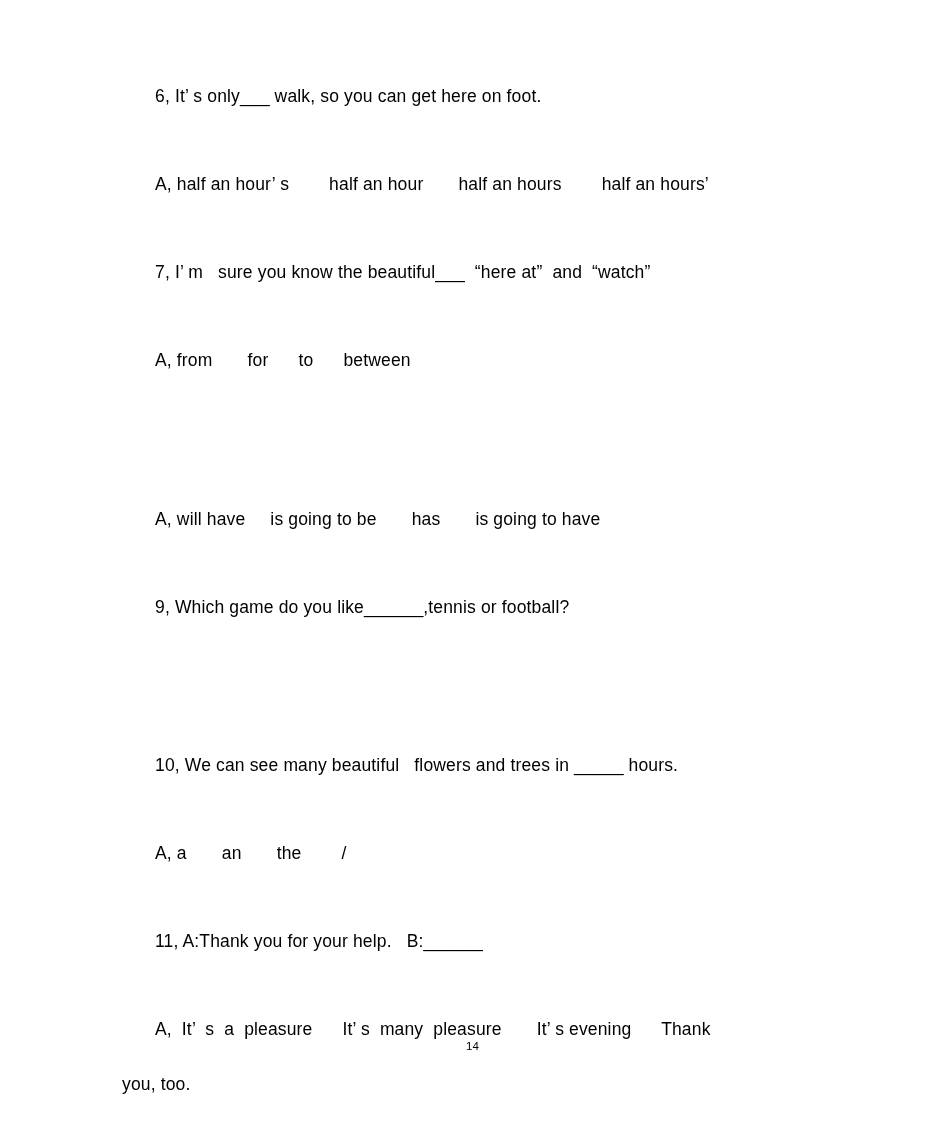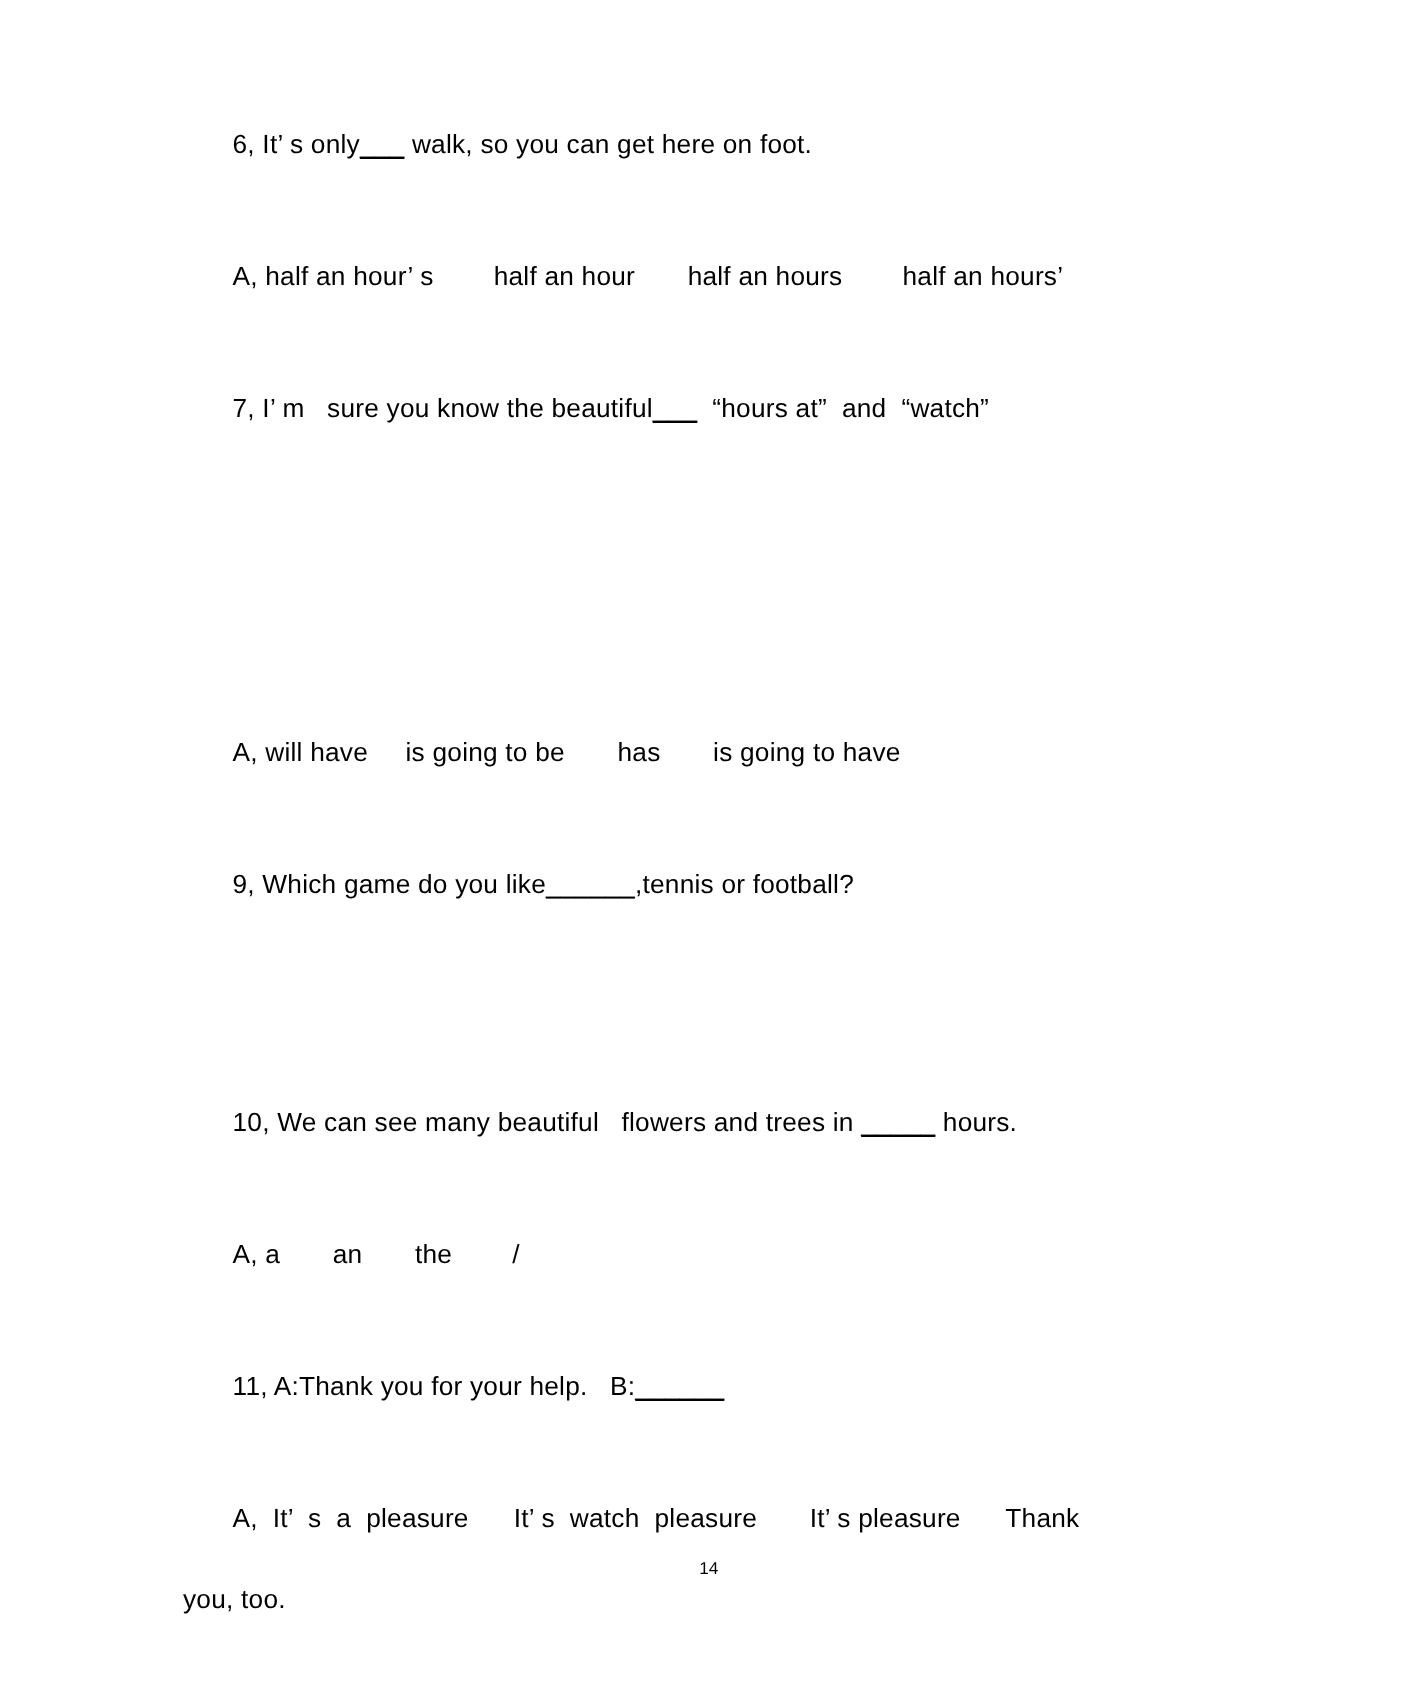--- a/index.html
+++ b/index.html
@@ -90,39 +90,40 @@
 
 <div class="page">
 
   <div class="body-text">
 
     <div class="line q-line"><span>6, It’ s only</span><span class="blank">___</span><span> walk, so you can get here on foot.</span></div>
     <div class="gap"></div>
     <div class="line opt-line">A, half an hour’ s        half an hour       half an hours        half an hours’</div>
     <div class="gap"></div>
 
-    <div class="line q-line"><span>7, I’ m   sure you know the beautiful</span><span class="blank">___</span><span>  “hours at”  and  “watch”</span></div>
+    <div class="line q-line"><span>7, I’ m   sure you know the beautiful</span><span class="blank">___</span><span>  “here at”  and  “watch”</span></div>
     <div class="gap"></div>
+    <div class="line opt-line">A, from       for      to      between</div>
     <div class="gap"></div>
 
     <div class="gap"></div>
     <div class="line opt-line">A, will have     is going to be       has       is going to have</div>
     <div class="gap"></div>
 
     <div class="line q-line"><span>9, Which game do you like</span><span class="blank">______</span><span>,tennis or football?</span></div>
     <div class="gap"></div>
     <div class="gap"></div>
 
     <div class="line q-line"><span>10, We can see many beautiful   flowers and trees in </span><span class="blank">_____</span><span> hours.</span></div>
     <div class="gap"></div>
     <div class="line opt-line">A, a       an       the        /</div>
     <div class="gap"></div>
 
     <div class="line q-line"><span>11, A:Thank you for your help.   B:</span><span class="blank">______</span><span></span></div>
     <div class="gap"></div>
-    <div class="line wrap-line">A,  It’  s  a  pleasure      It’ s  watch  pleasure       It’ s pleasure      Thank</div>
+    <div class="line wrap-line">A,  It’  s  a  pleasure      It’ s  many  pleasure       It’ s evening      Thank</div>
     <div class="line cont-line">you, too.</div>
 
   </div>
 
   <div class="page-number">14</div>
 
 </div>
 
 </body></html>

